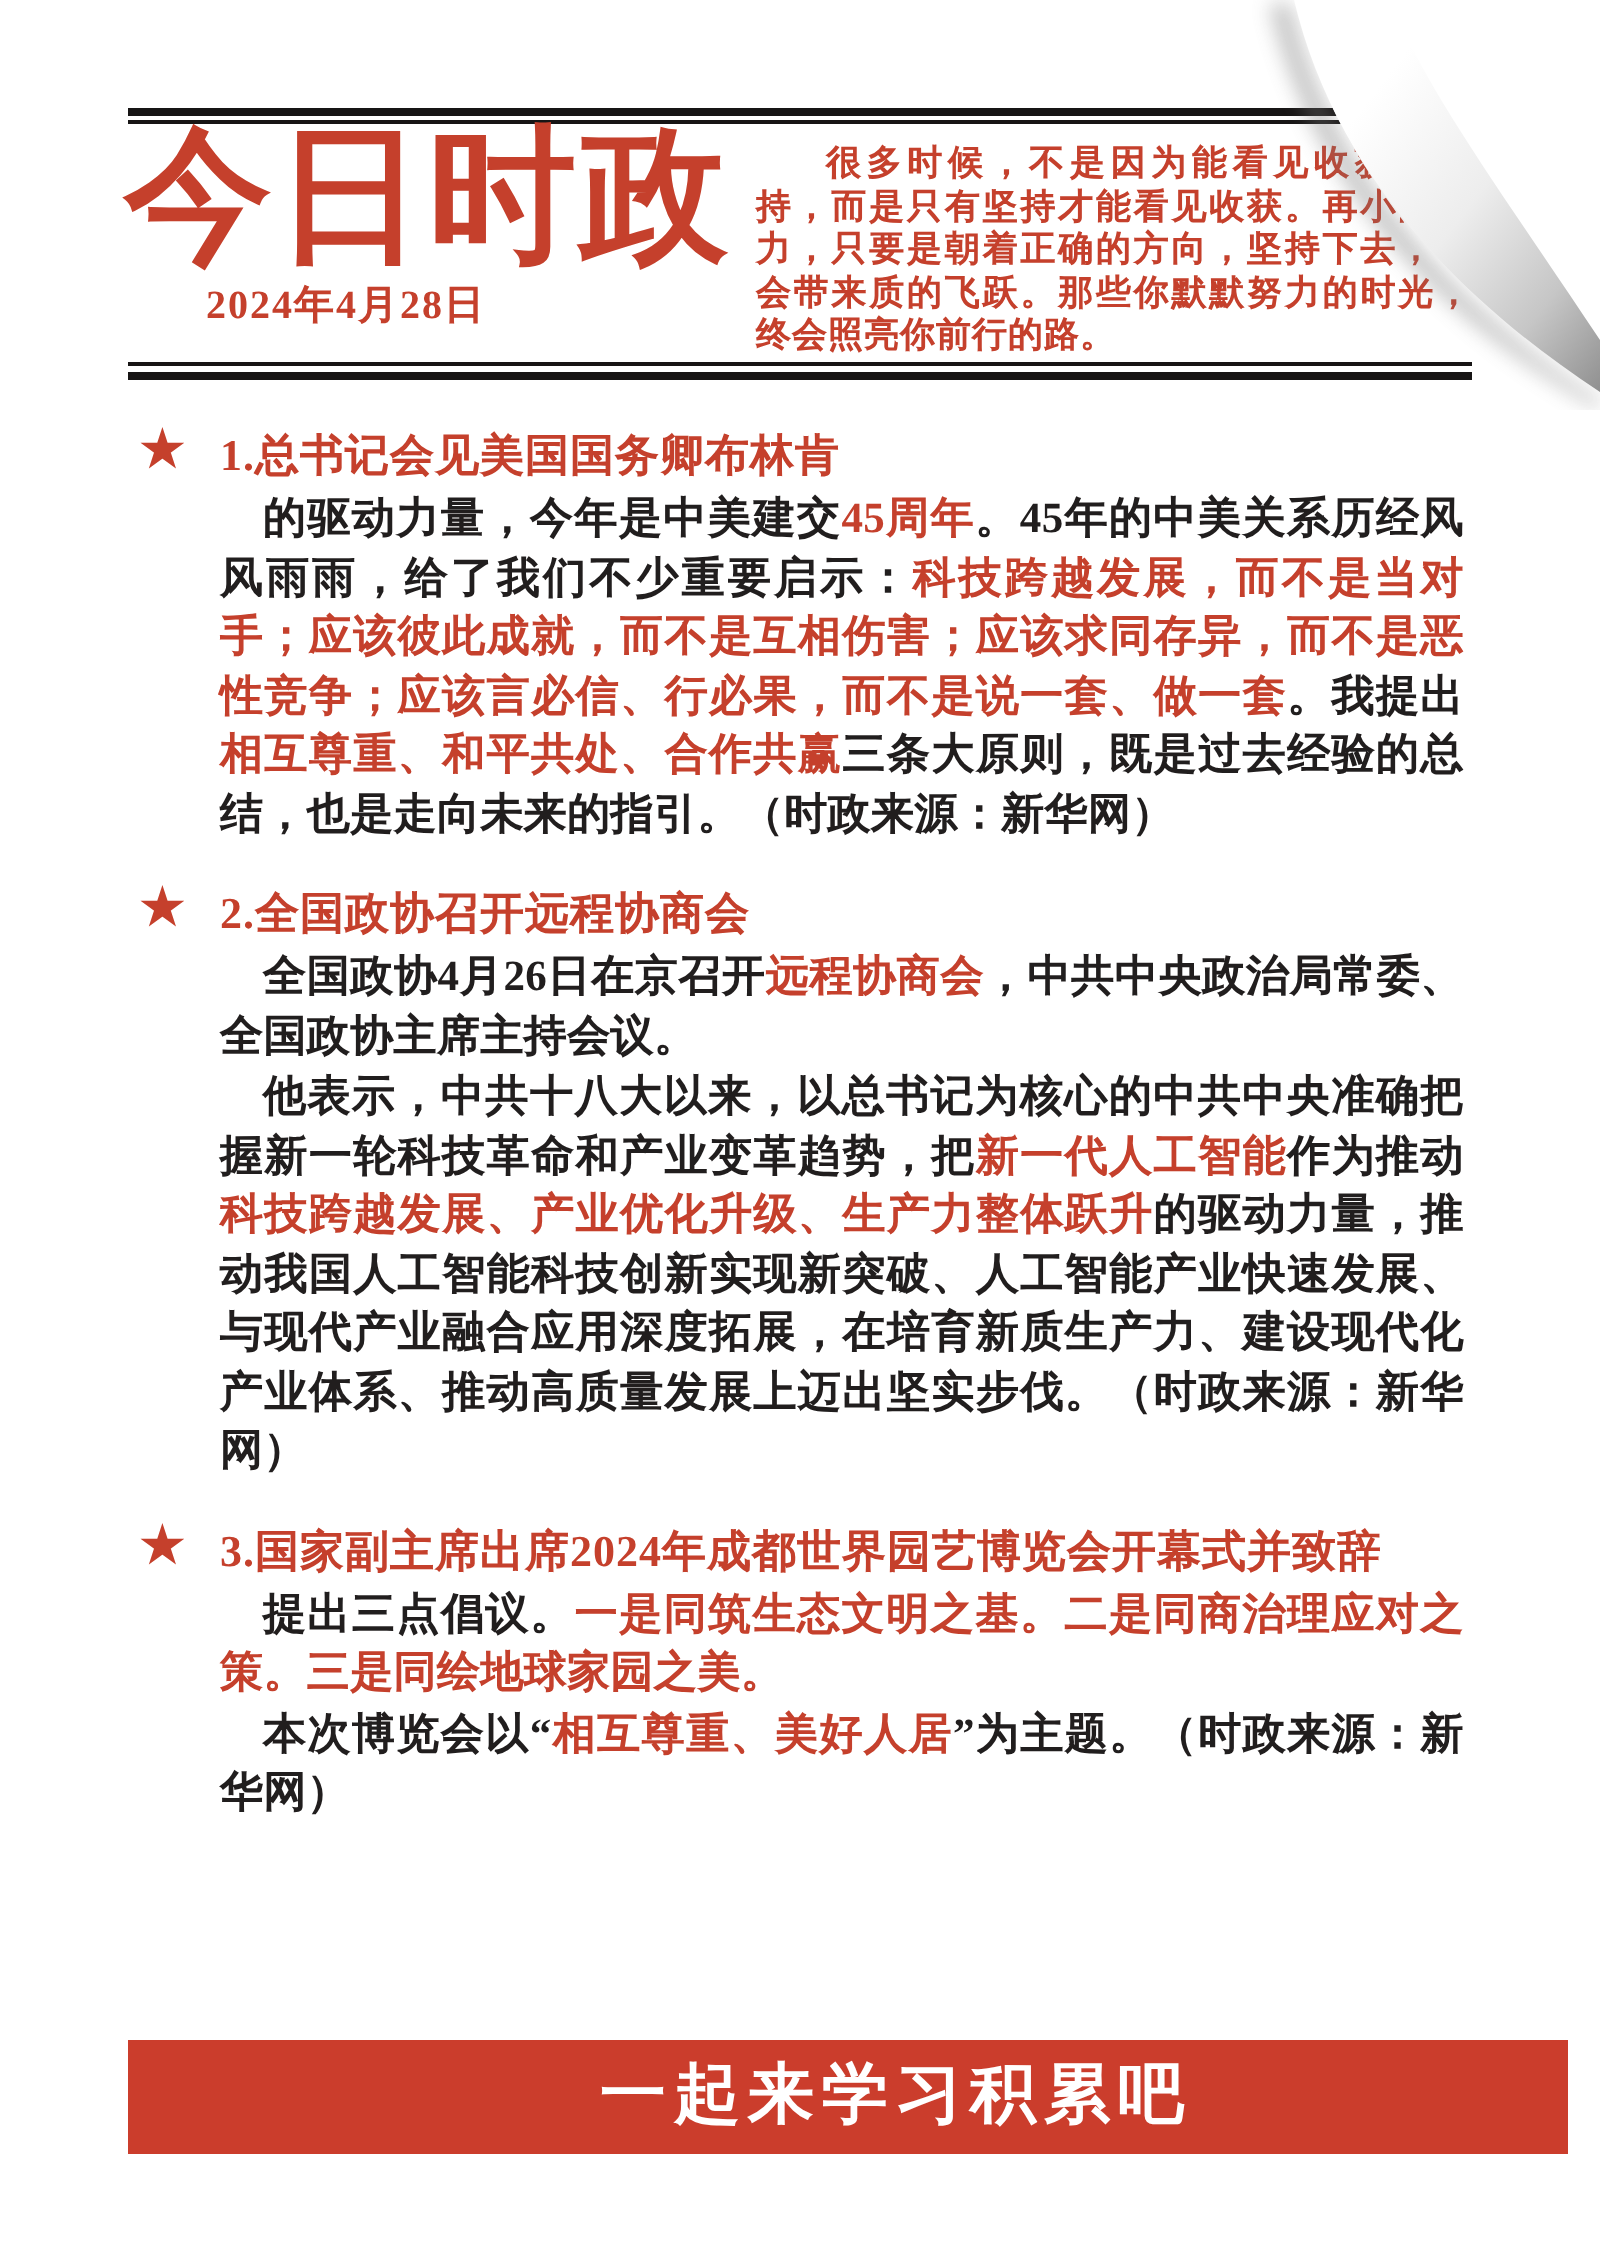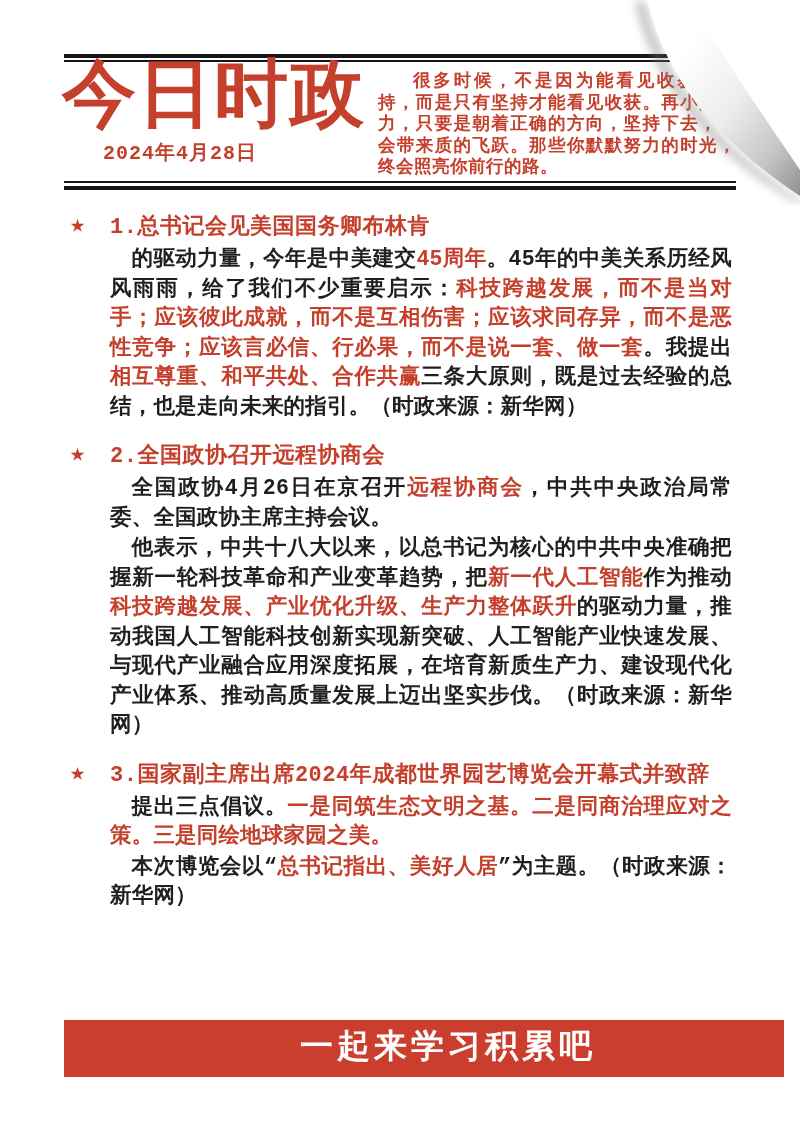--- a/index.html
+++ b/index.html
@@ -1,18 +1,18 @@
 <!DOCTYPE html>
 <html style="--red: #c5402c; --banner-red: #cb3d2c; --ink: #211e1e;"><head>
 <meta charset="utf-8">
 <style>
   html,body{margin:0;padding:0;background:#fff;}
   .page{
     position:relative;width:800px;height:1132px;background:#ffffff;overflow:hidden;
-    font-family:Liberation Mono, monospace;font-weight:bold;
+    font-family:Liberation Serif, serif;font-weight:bold;
   }
   
   .rule{position:absolute;left:64px;width:672px;}
   .rule-top{top:54px;}
   .rule-top .thick{height:4px;background:#171515;}
   .rule-top .thin{height:2px;background:#171515;margin-top:2px;}
   .rule-bottom{top:181px;}
   .rule-bottom .thin{height:2px;background:#171515;}
   .rule-bottom .thick{height:4px;background:#171515;margin-top:3px;}
   
@@ -106,21 +106,21 @@
       <p class="para"><span>全国政协4月26日在京召开</span><span class="red">远程协商会</span><span>，中共中央政治局常委、全国政协主席主持会议。</span></p>
       <p class="para"><span>他表示，中共十八大以来，以总书记为核心的中共中央准确把握新一轮科技革命和产业变革趋势，把</span><span class="red">新一代人工智能</span><span>作为推动</span><span class="red">科技跨越发展、产业优化升级、生产力整体跃升</span><span>的驱动力量，推动我国人工智能科技创新实现新突破、人工智能产业快速发展、与现代产业融合应用深度拓展，在培育新质生产力、建设现代化产业体系、推动高质量发展上迈出坚实步伐。（时政来源：新华网）</span></p>
     </section>
 
     <section class="sec">
       <div class="sec-head">
         <span class="star">★</span>
         <h2 class="sec-title">3.国家副主席出席2024年成都世界园艺博览会开幕式并致辞</h2>
       </div>
       <p class="para"><span>提出三点倡议。</span><span class="red">一是同筑生态文明之基。二是同商治理应对之策。三是同绘地球家园之美。</span></p>
-      <p class="para"><span>本次博览会以“</span><span class="red">总书记指出、美好人居</span><span>”为主题。（时政来源：新华网）</span></p>
+      <p class="para"><span>本次博览会以“</span><span class="red">相互尊重、美好人居</span><span>”为主题。（时政来源：新华网）</span></p>
     </section>
 
   </div>
 
   <div class="banner">
     <span>一起来学习积累吧</span>
   </div>
 
 </div>
 

